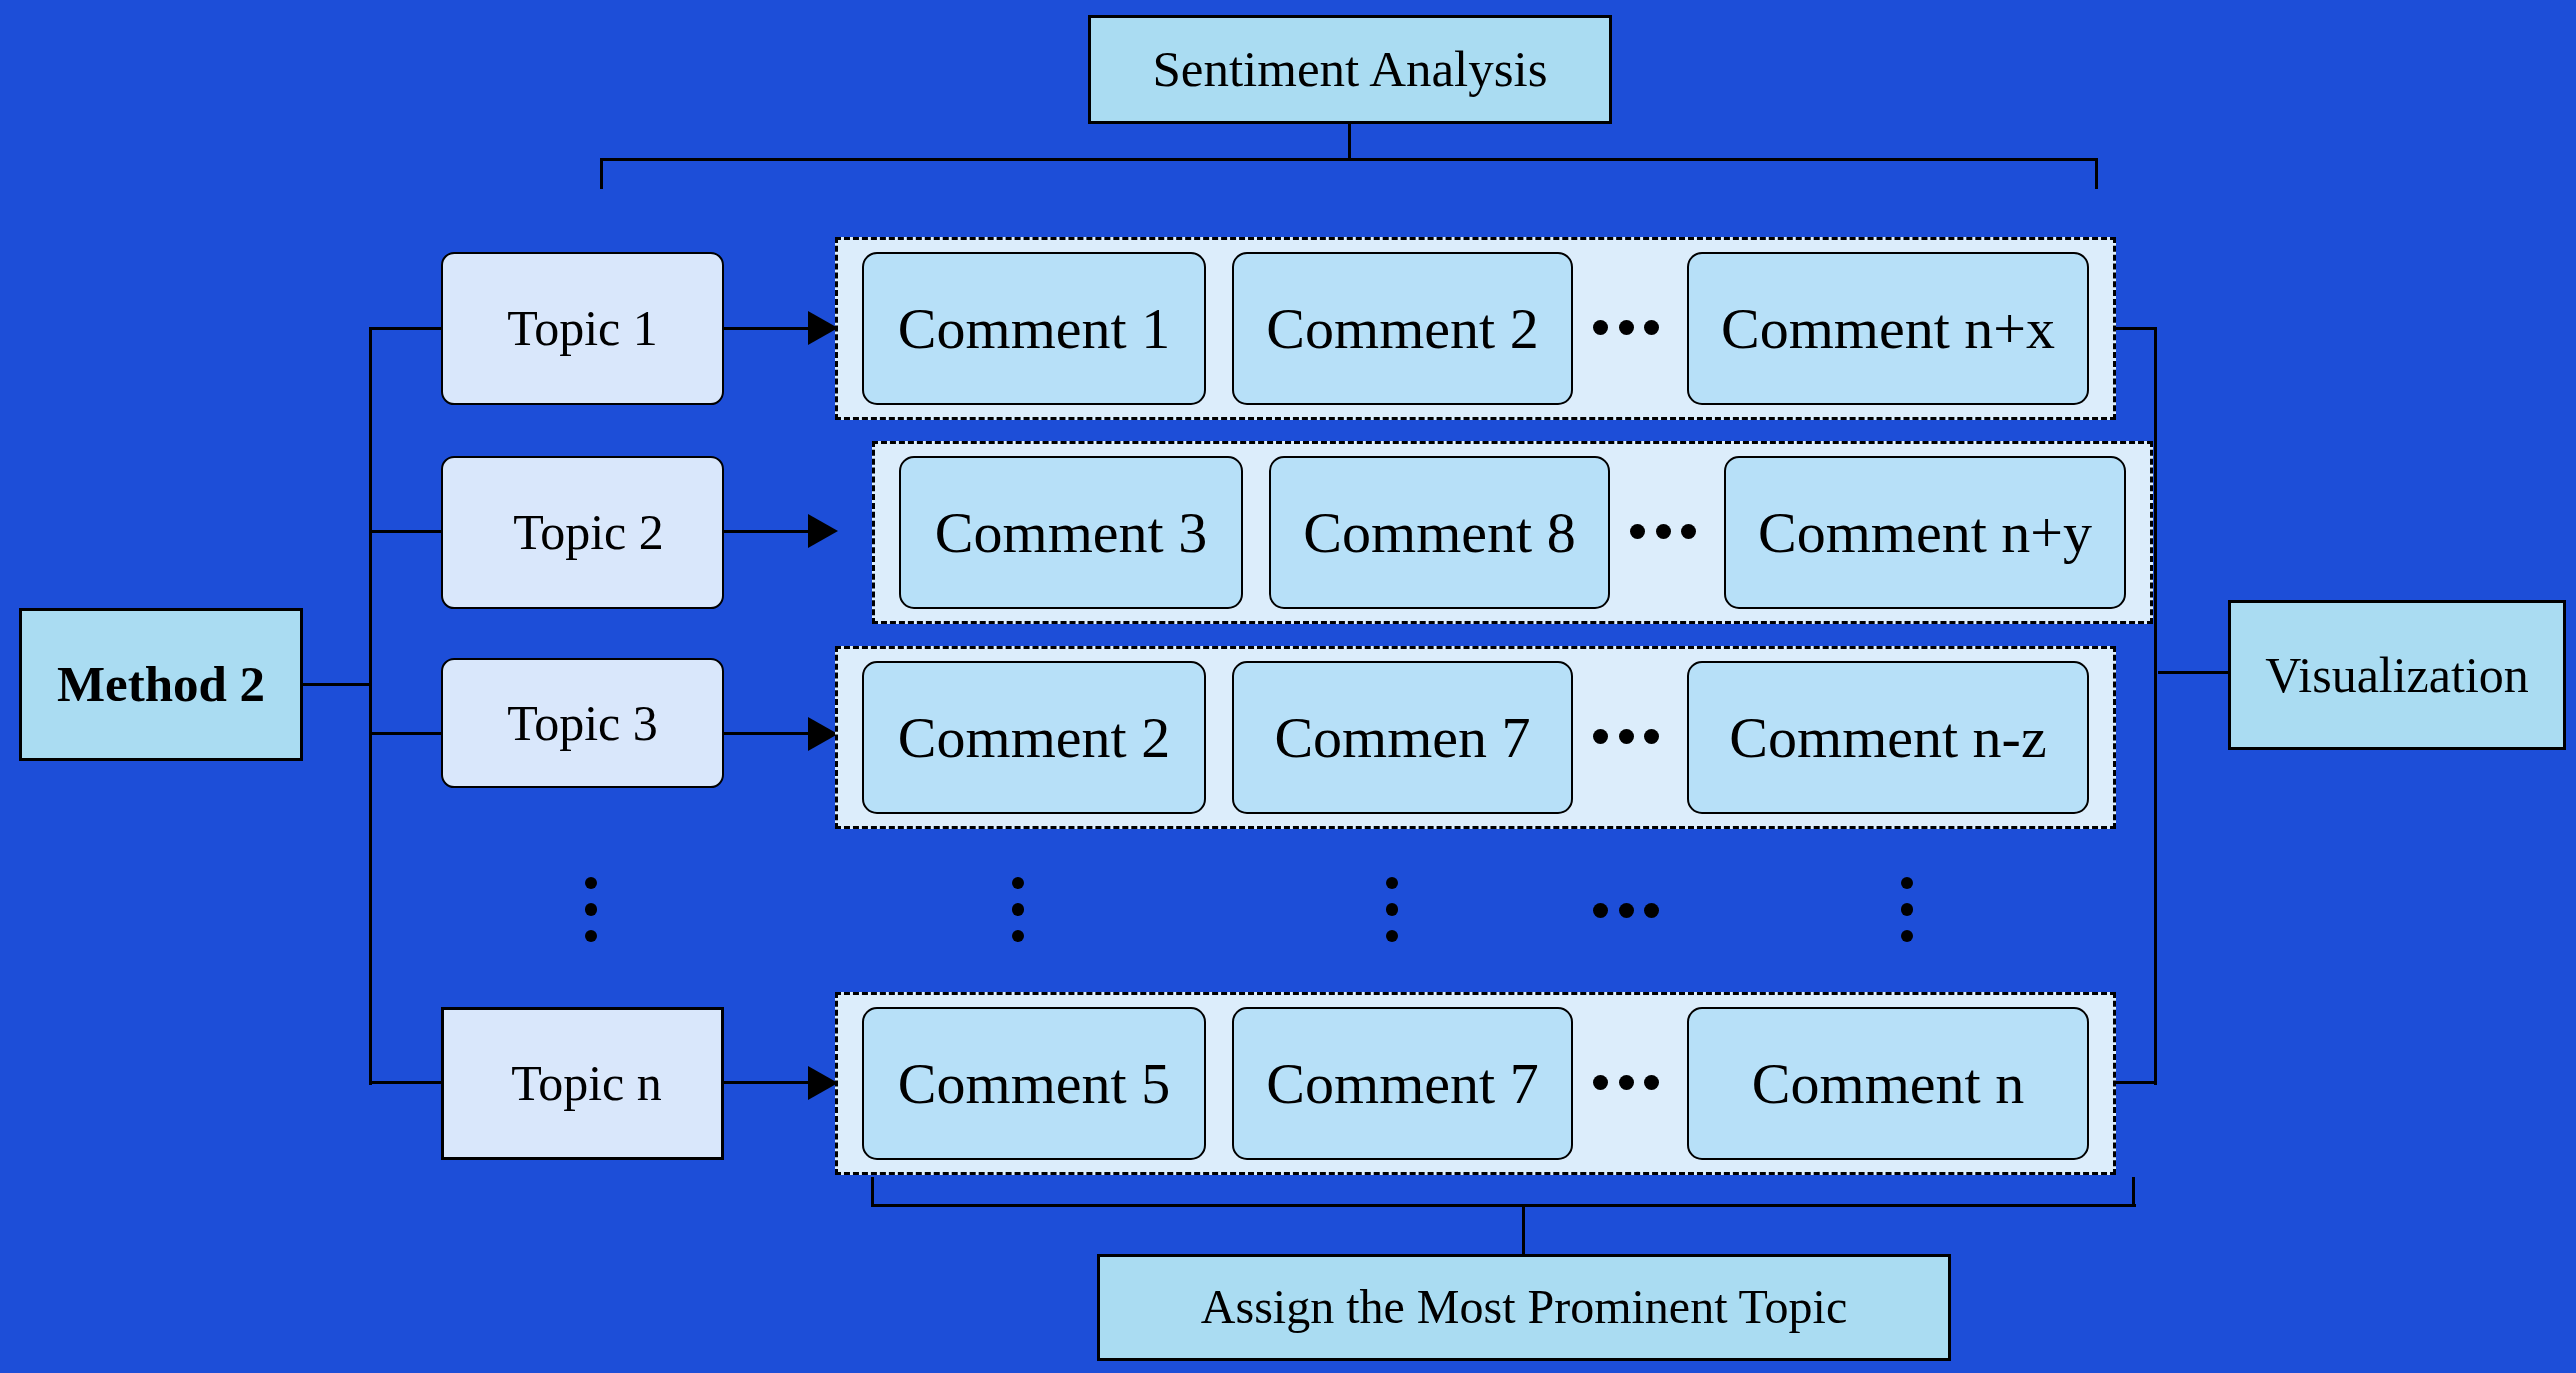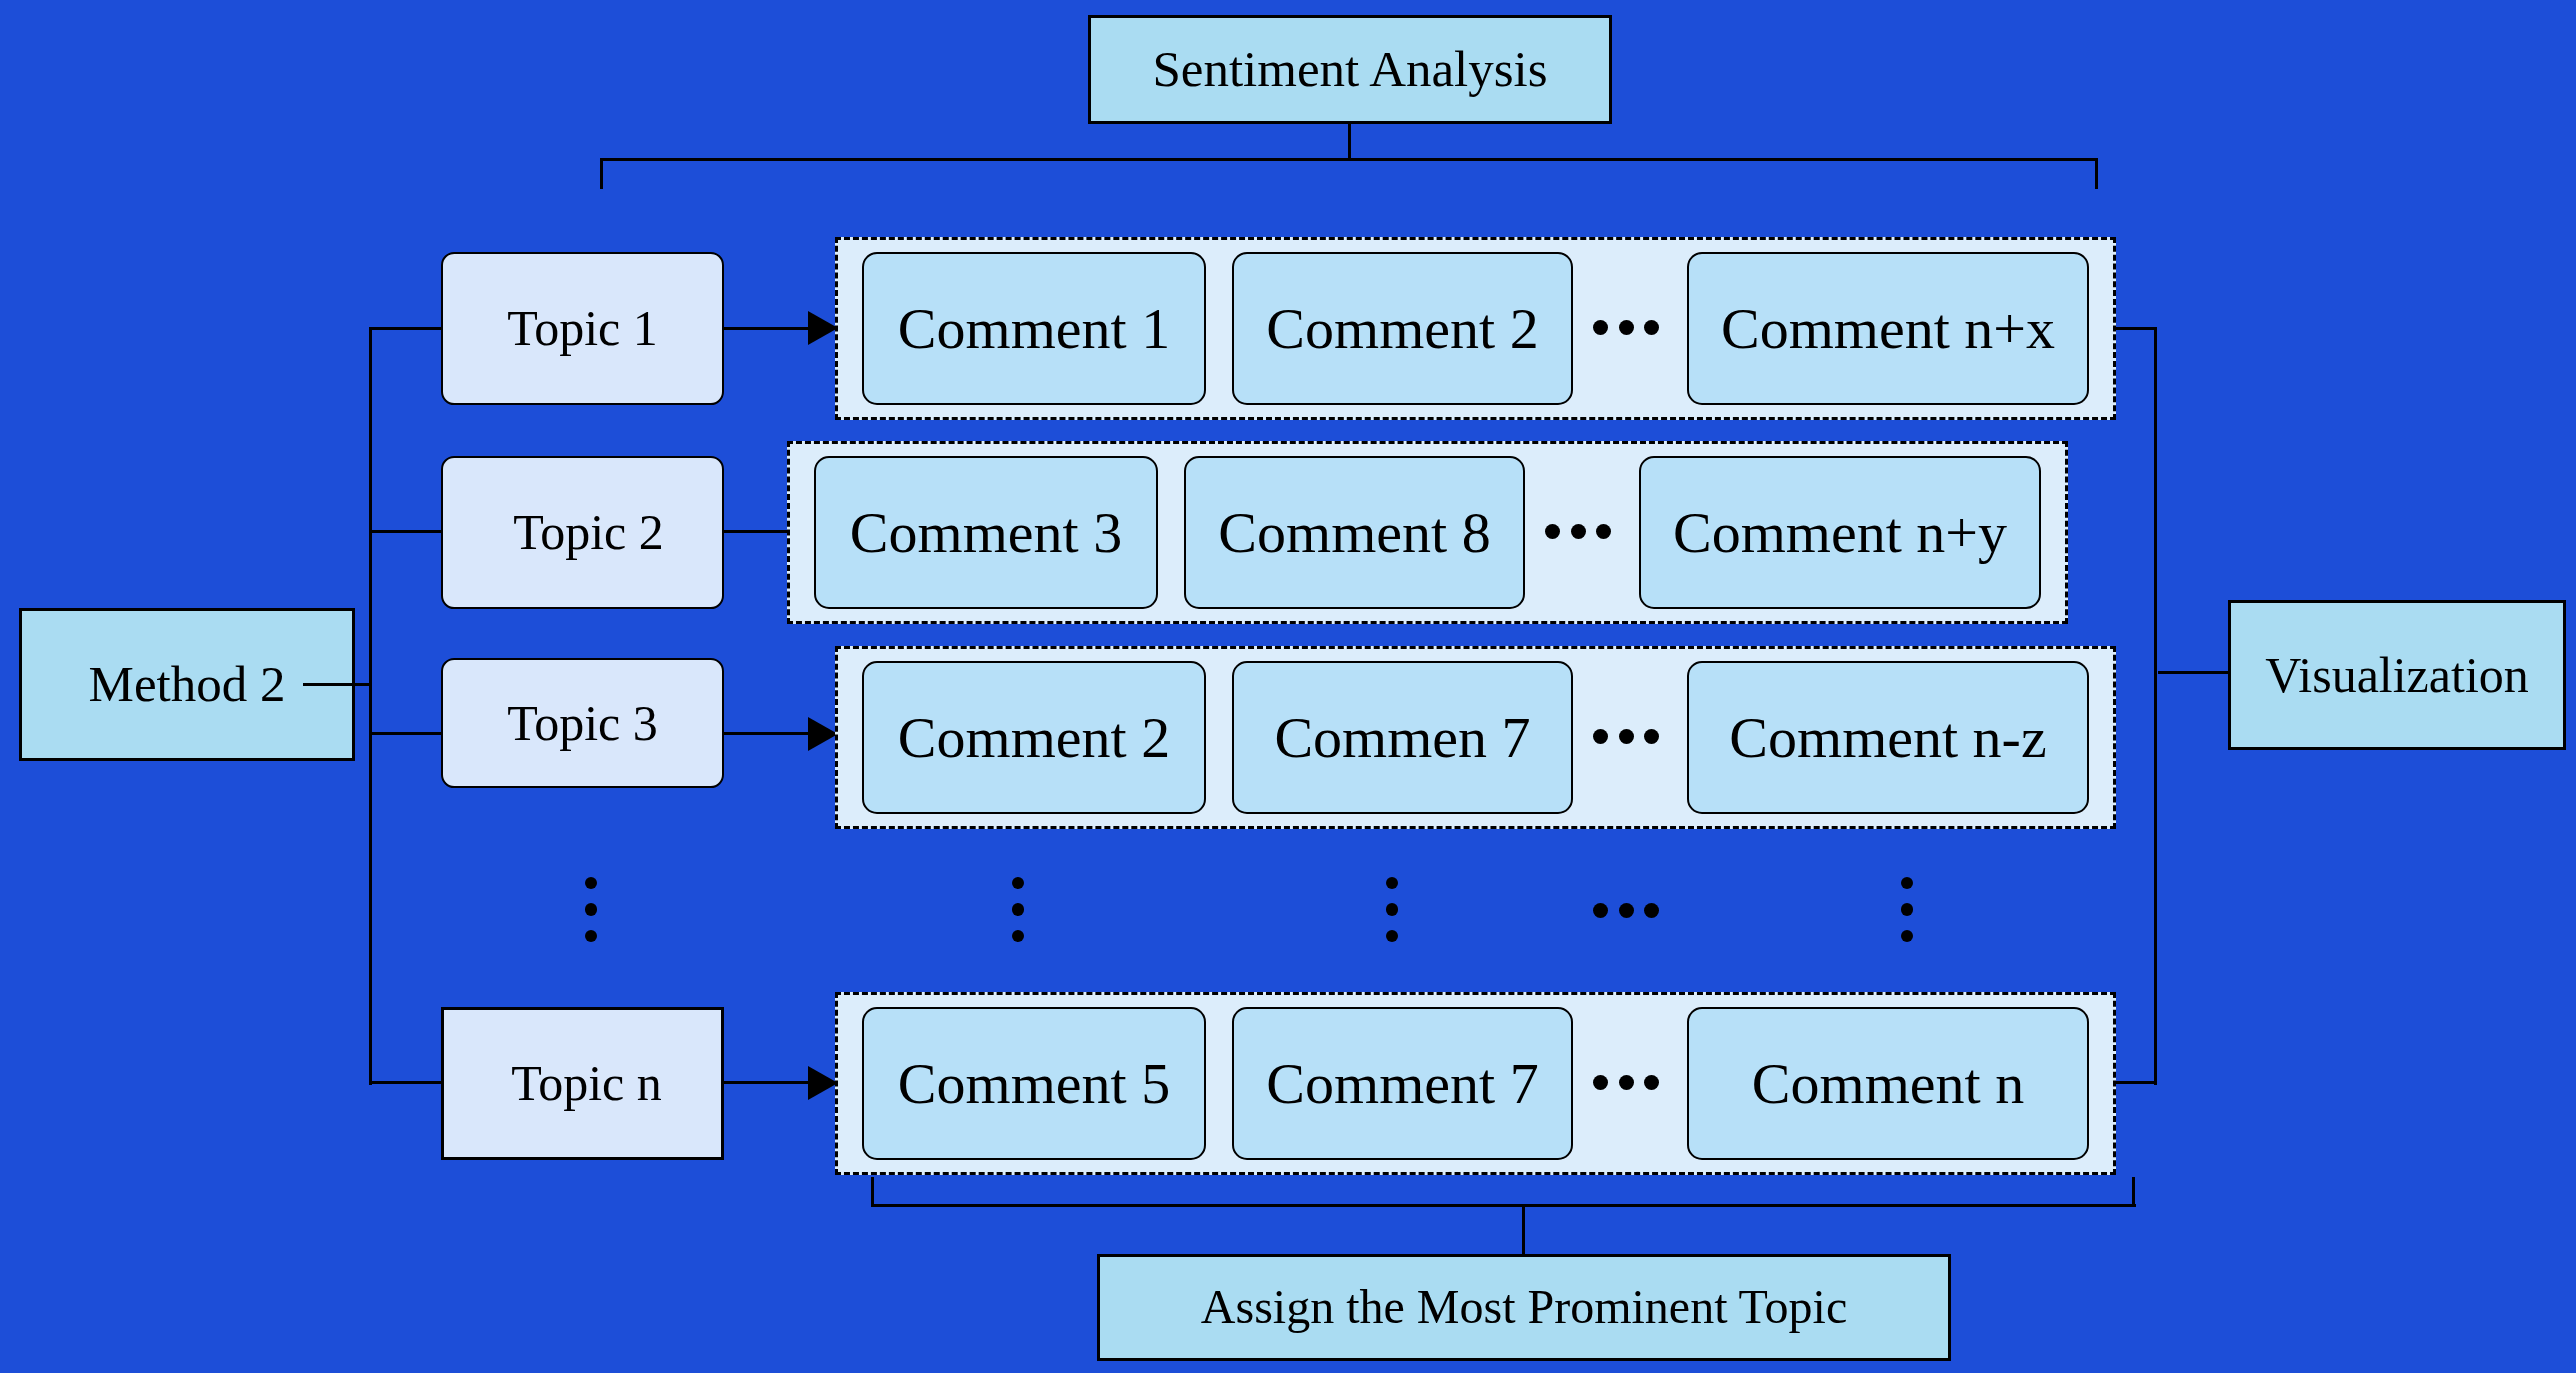--- a/index.html
+++ b/index.html
@@ -69,21 +69,21 @@
 
 <div class="canvas">
 
   <div class="box solid-box" style="left:1088px; top:15px; width:524px; height:109px;">Sentiment Analysis</div>
 
   <div class="vline" style="left:1348px; top:124px; width:3.3px; height:37px;"></div>
   <div class="hline" style="left:600px; top:158px; width:1498px; height:3.3px;"></div>
   <div class="vline" style="left:600px; top:158px; width:3.3px; height:31px;"></div>
   <div class="vline" style="left:2095px; top:158px; width:3.3px; height:31px;"></div>
 
-  <div class="box solid-box" style="left:19px; top:608px; width:336px; height:153px;">Method 2</div>
+  <div class="box solid-box" style="left:19px; top:608px; width:284px; height:153px;font-weight:bold;">Method 2</div>
 
   <div class="hline" style="left:303px; top:683px; width:69px; height:3.3px;"></div>
   <div class="vline" style="left:369px; top:327px; width:3.3px; height:758px;"></div>
   <div class="hline" style="left:372px; top:327px; width:69px; height:3.3px;"></div>
   <div class="hline" style="left:372px; top:530px; width:69px; height:3.3px;"></div>
   <div class="hline" style="left:372px; top:732px; width:69px; height:3.3px;"></div>
   <div class="hline" style="left:372px; top:1081px; width:69px; height:3.3px;"></div>
 
   <div class="box topic-box" style="left:441px; top:252px; width:283px; height:153px;">Topic 1</div>
   <div class="box topic-box" style="left:441px; top:456px; width:283px; height:153px;padding-left:12px;">Topic 2</div>
@@ -103,21 +103,21 @@
     <div class="comment-box" style="left:24px; width:344px;">Comment 1</div>
     <div class="comment-box" style="left:394px; width:341px;">Comment 2</div>
     <div class="hdots" style="left:755px; top:80px;">
         <i></i>
         <i></i>
         <i></i>
       </div>
     <div class="comment-box" style="left:849px; width:402px;">Comment n+x</div>
   </div>
 
-  <div class="row-container" style="left:787px; top:441px; width:1281px; height:183px;padding-left:28px;">
+  <div class="row-container" style="left:872px; top:441px; width:1281px; height:183px;padding-left:28px;">
     <div class="comment-box" style="left:24px; width:344px;">Comment 3</div>
     <div class="comment-box" style="left:394px; width:341px;">Comment 8</div>
     <div class="hdots" style="left:755px; top:80px;">
         <i></i>
         <i></i>
         <i></i>
       </div>
     <div class="comment-box" style="left:849px; width:402px;">Comment n+y</div>
   </div>
 

